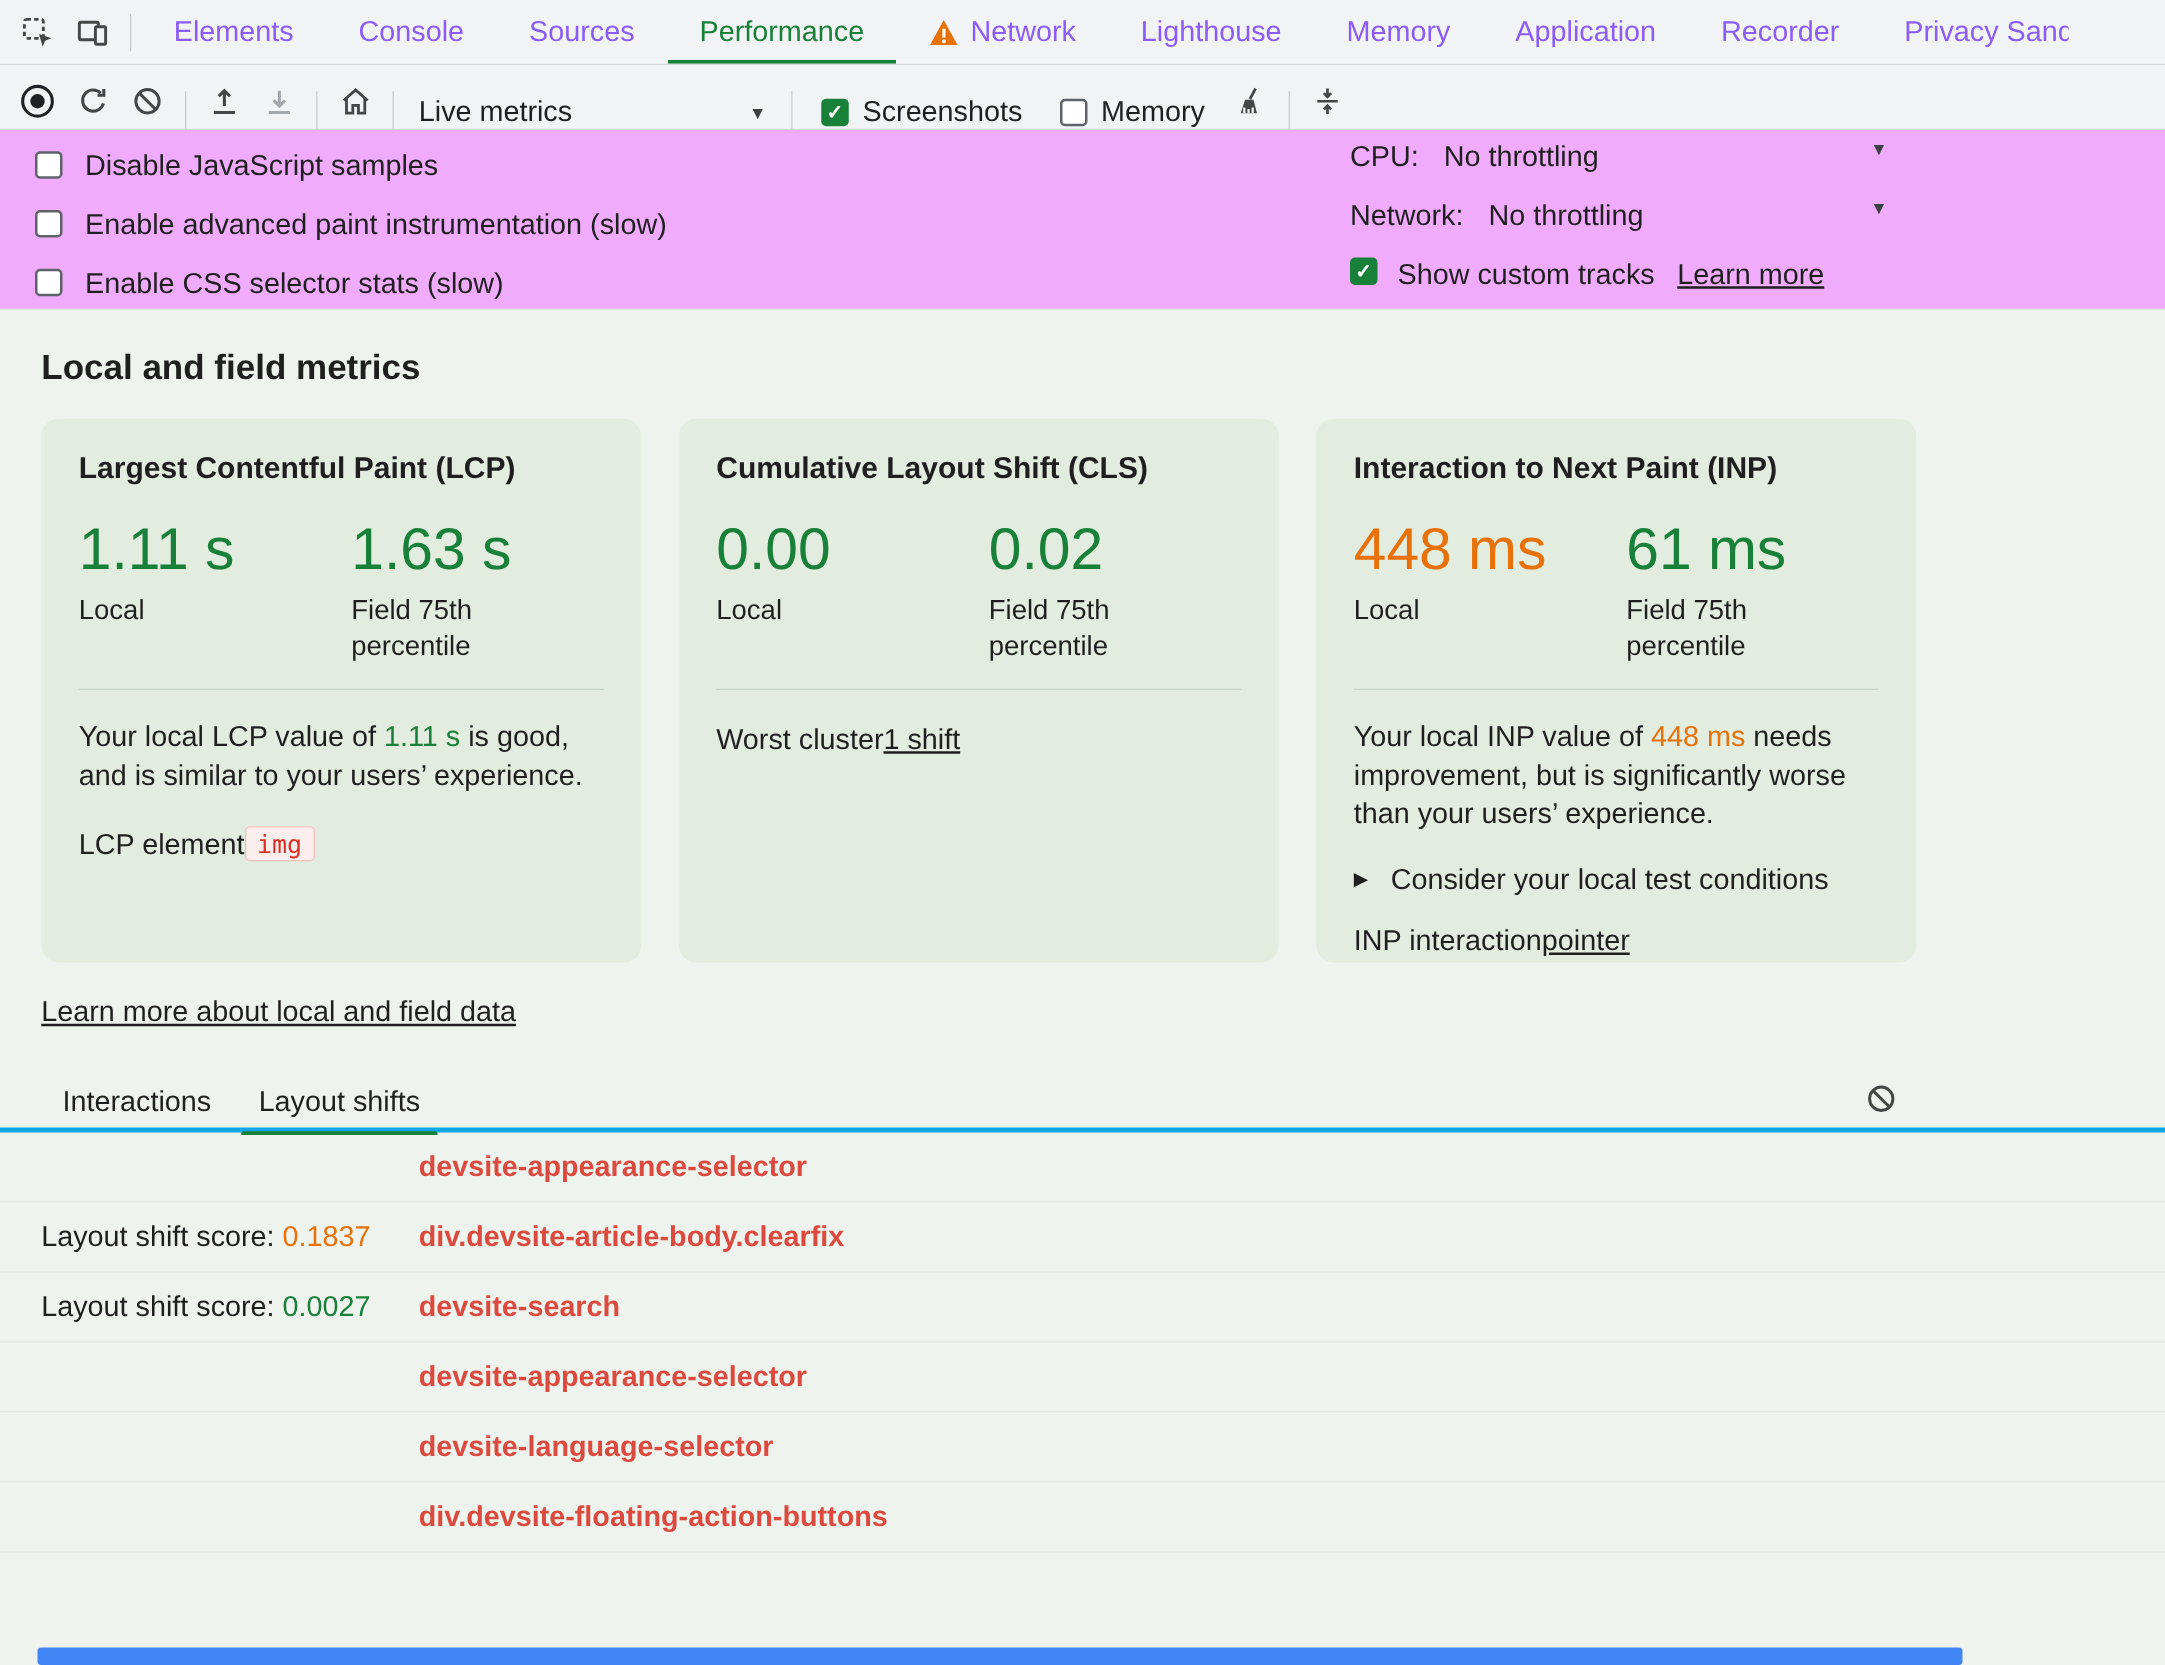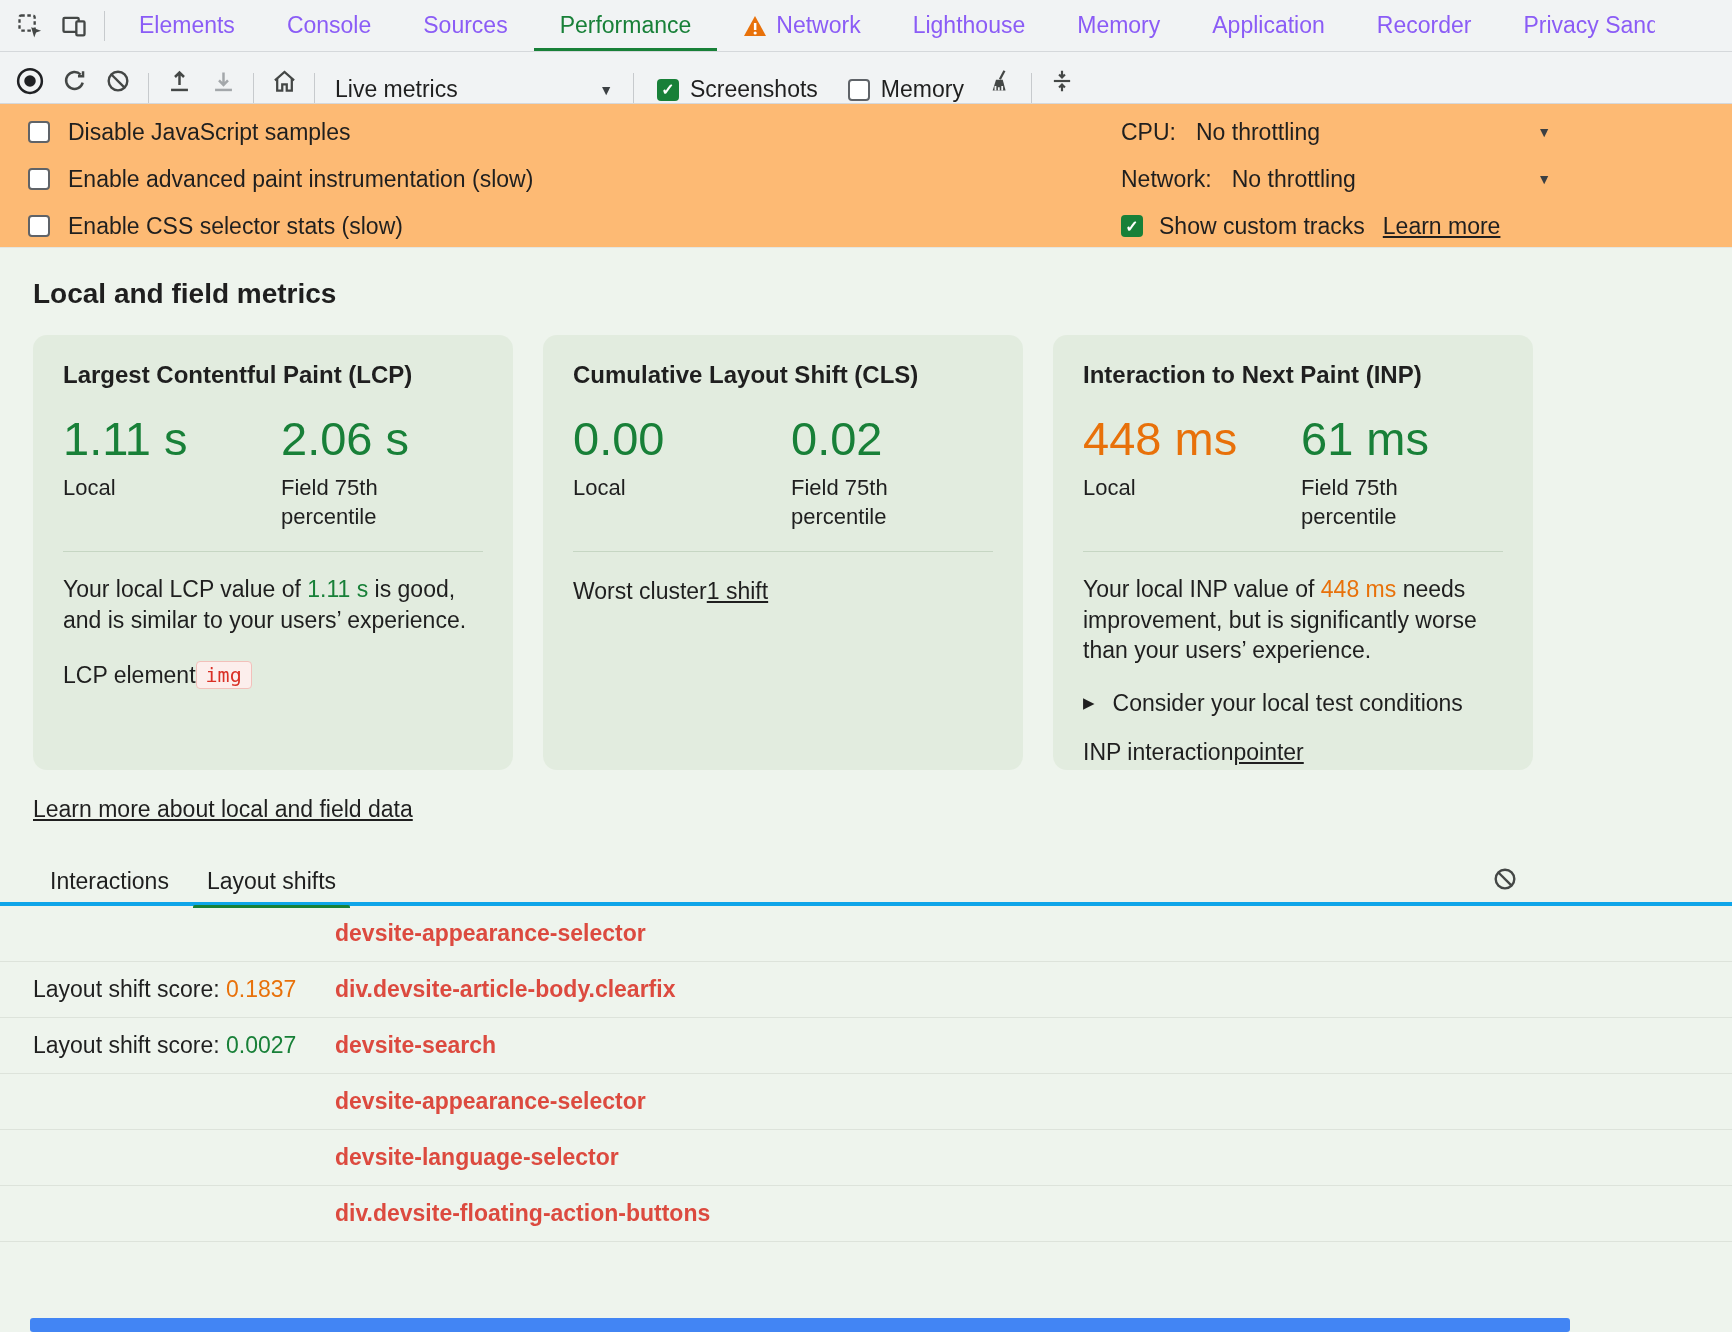--- a/index.html
+++ b/index.html
@@ -24,23 +24,23 @@
     display:flex; align-items:flex-end; padding:0 8px;
   }
   .lm-select { display:flex; align-items:center; justify-content:space-between; width:278px; margin:0 12px; font-size:23px; color:#1f1f1f; }
   .caret { font-size:14px; color:#3c4043; line-height:1; }
   .tb-check { display:flex; align-items:center; gap:11px; margin:0 15px; font-size:23px; }
   .cb { width:22px; height:22px; border-radius:4px; flex:none; display:flex; align-items:center; justify-content:center; }
   .cb.checked { background:#188038; }
   .cb.checked .cb-mark { color:#fff; font-size:16px; font-weight:700; }
   .cb.unchecked { border:2px solid #5f6368; background:#fff; }
   
-  .settings { position:relative; height:144px; background:#fdba74; border-bottom:1px solid #e3e6e2; }
+  .settings { position:relative; height:144px; background:#f0abfc; border-bottom:1px solid #e3e6e2; }
   .set-row { position:absolute; left:28px; height:40px; display:flex; align-items:center; gap:18px; }
-  .set-right { position:absolute; left:1121px; width:430px; height:40px; display:flex; align-items:center; }
+  .set-right { position:absolute; left:1080px; width:430px; height:40px; display:flex; }
   .set-right .val { margin-left:20px; }
   .set-right .caret { margin-left:auto; }
   .link-dark { color:#1f1f1f; text-decoration:underline; }
   
   .content { position:absolute; top:248px; left:0; width:1732px; height:1084px; background:#eef4ed; }
   .lm-heading { position:absolute; top:30px; left:33px; font-size:28px; font-weight:700; }
   .cards { position:absolute; top:87px; left:33px; display:flex; gap:30px; }
   .card { width:480px; height:435px; background:#e2ecdf; border-radius:14px; padding:26px 30px; }
   .card-title { font-size:24px; font-weight:600; }
   .values { display:flex; margin-top:22px; }
@@ -237,21 +237,21 @@
   <div class="cards">
 
     <div class="card">
       <div class="card-title">Largest Contentful Paint (LCP)</div>
       <div class="values">
         <div class="vblock">
           <div class="big-value green">1.11 s</div>
           <div class="value-label">Local</div>
         </div>
         <div class="vblock">
-          <div class="big-value green">2.06 s</div>
+          <div class="big-value green">1.63 s</div>
           <div class="value-label">Field 75th percentile</div>
         </div>
       </div>
       <hr class="card-divider">
       <div class="card-desc">
         <span>Your local LCP value of </span><span class="inline-val green">1.11 s</span><span> is good, and is similar to your users’ experience.</span>
       </div>
       <div class="card-footer">
         <span>LCP element</span>
         <span class="badge-img">img</span>

